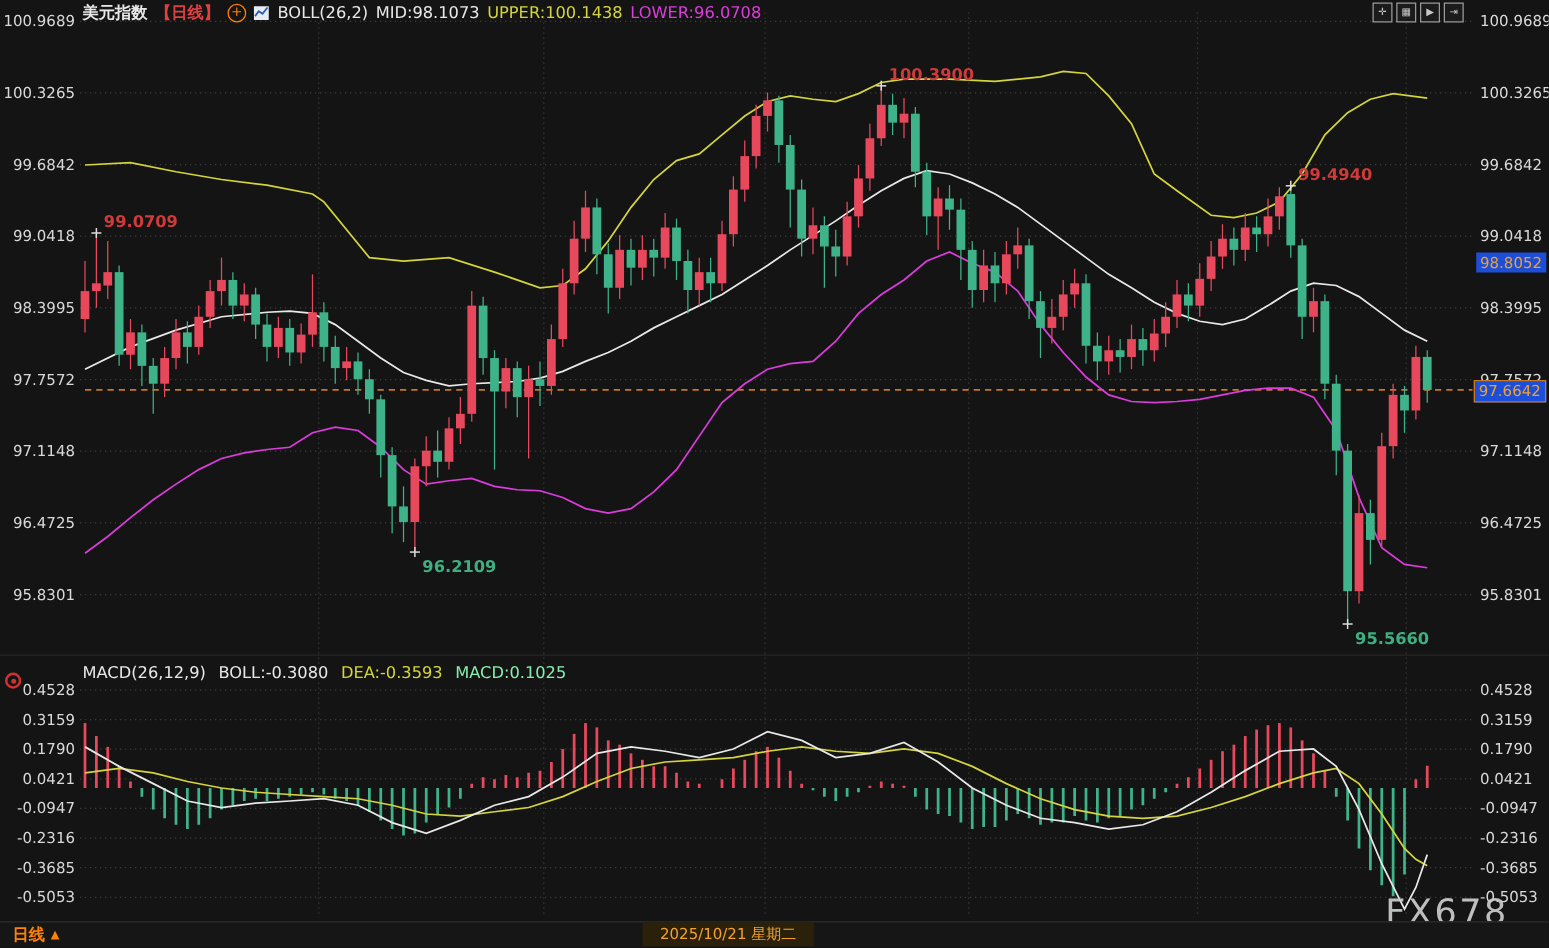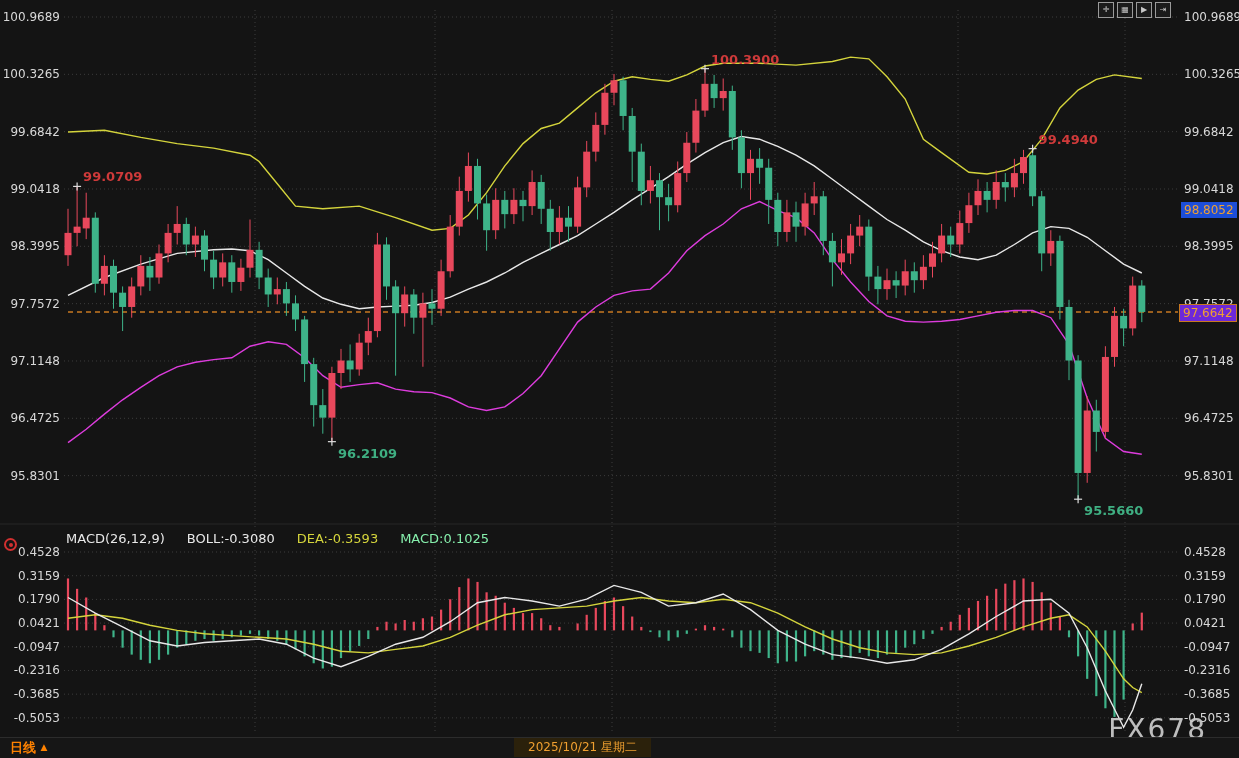--- a/index.html
+++ b/index.html
@@ -8,31 +8,31 @@
   #chart-svg{position:absolute;left:0;top:0;}
   .hdr{position:absolute;left:66px;top:2px;height:16px;display:flex;align-items:center;gap:6px;font-size:13px;white-space:nowrap;z-index:5;}
   .hdr .sym{color:#e8e8e8;font-weight:bold;}
   .hdr .per{color:#e04040;font-weight:bold;}
   .plus-icon{width:13px;height:13px;border:1px solid #ff8200;border-radius:50%;color:#ff8200;font-size:11px;line-height:12px;text-align:center;}
   .mini-chart{width:13px;height:13px;display:inline-block;}
   .hdr .boll{color:#e8e8e8;}
   .hdr .mid{color:#e8e8e8;}
   .hdr .up{color:#d4d43c;}
   .hdr .low{color:#dd3cdd;}
-  .macd-hdr{position:absolute;left:66px;top:531px;display:flex;gap:22px;font-size:13px;white-space:nowrap;z-index:5;}
+  .macd-hdr{position:absolute;left:66px;top:531px;display:flex;gap:10px;font-size:13px;white-space:nowrap;z-index:5;}
   .macd-hdr .w{color:#e8e8e8;}
   .macd-hdr .y{color:#d4d43c;}
   .macd-hdr .m{color:#86efac;}
   .target-icon{position:absolute;left:4px;top:538px;width:9px;height:9px;border:2px solid #d03030;border-radius:50%;z-index:5;}
   .target-icon::after{content:"";position:absolute;left:2.5px;top:2.5px;width:4px;height:4px;background:#d03030;border-radius:50%;}
   .toolbar{position:absolute;right:68px;top:2px;display:flex;gap:3px;z-index:6;}
   .tool{width:14px;height:14px;border:1px solid #9a9a9a;color:#c8c8c8;font-size:8px;line-height:13px;text-align:center;background:#1b1b1b;cursor:pointer;}
   .tag{position:absolute;font-size:12px;color:#f0a030;padding:0 3px;line-height:16px;z-index:6;}
   #tag-cross{left:1181px;top:202px;background:#1d4ed8;}
-  #tag-last{left:1179px;top:304px;background:#6d28d9;border:1px solid #c87820;}
+  #tag-last{left:1179px;top:304px;background:#1d4ed8;border:1px solid #c87820;}
   .bottom-bar{position:absolute;left:0;top:737px;width:1239px;height:21px;background:#161616;border-top:1px solid #2c2c2c;z-index:5;}
   .period-chip{position:absolute;left:10px;top:739px;color:#ff8200;font-weight:bold;font-size:13px;z-index:6;}
   .period-chip .tri{font-size:9px;vertical-align:2px;}
   .date-chip{position:absolute;left:514px;top:738px;width:137px;height:19px;background:#2b210b;color:#f0a030;font-size:12px;line-height:19px;text-align:center;z-index:6;}
   .watermark{position:absolute;right:32px;bottom:12px;font-size:28px;color:#cdcdcd;letter-spacing:2px;z-index:4;opacity:.92;}
 </style>
 </head>
 <body>
 
 <div id="app">
@@ -486,20 +486,33 @@
         <text x="1184" y="721.8471099999999" fill="#d8d8d8">-0.5053</text>
         <text x="255" y="752" fill="#d8d8d8" text-anchor="middle" font-weight="bold">2025/09</text>
         <text x="435" y="752" fill="#d8d8d8" text-anchor="middle" font-weight="bold">2025/10</text>
         <text x="612" y="752" fill="#d8d8d8" text-anchor="middle" font-weight="bold">2025/11</text>
         <text x="775" y="752" fill="#d8d8d8" text-anchor="middle" font-weight="bold">2025/12</text>
         <text x="958" y="752" fill="#d8d8d8" text-anchor="middle" font-weight="bold">2026/01</text>
         <text x="1125" y="752" fill="#d8d8d8" text-anchor="middle" font-weight="bold">2026/02</text>
       </g>
     </svg>
 
+  <div class="hdr">
+    <span class="sym">美元指数</span>
+      <span class="per">【日线】</span>
+    <span class="plus-icon">+</span>
+    <span class="mini-chart"><svg width="13" height="13">
+          <rect x="0" y="1" width="12" height="11" fill="#e8edf4"></rect>
+          <polyline points="1,9 4,5 7,7 11,2" stroke="#2a5fb4" stroke-width="1.5" fill="none"></polyline>
+        </svg></span>
+    <span class="boll">BOLL(26,2)</span>
+    <span class="mid">MID:98.1073</span>
+    <span class="up">UPPER:100.1438</span>
+    <span class="low">LOWER:96.0708</span>
+  </div>
 
   <div class="toolbar">
     <div class="tool">✛</div>
     <div class="tool">▦</div>
     <div class="tool">▶</div>
     <div class="tool">⇥</div>
   </div>
 
   <div class="target-icon"></div>
   <div class="macd-hdr">

